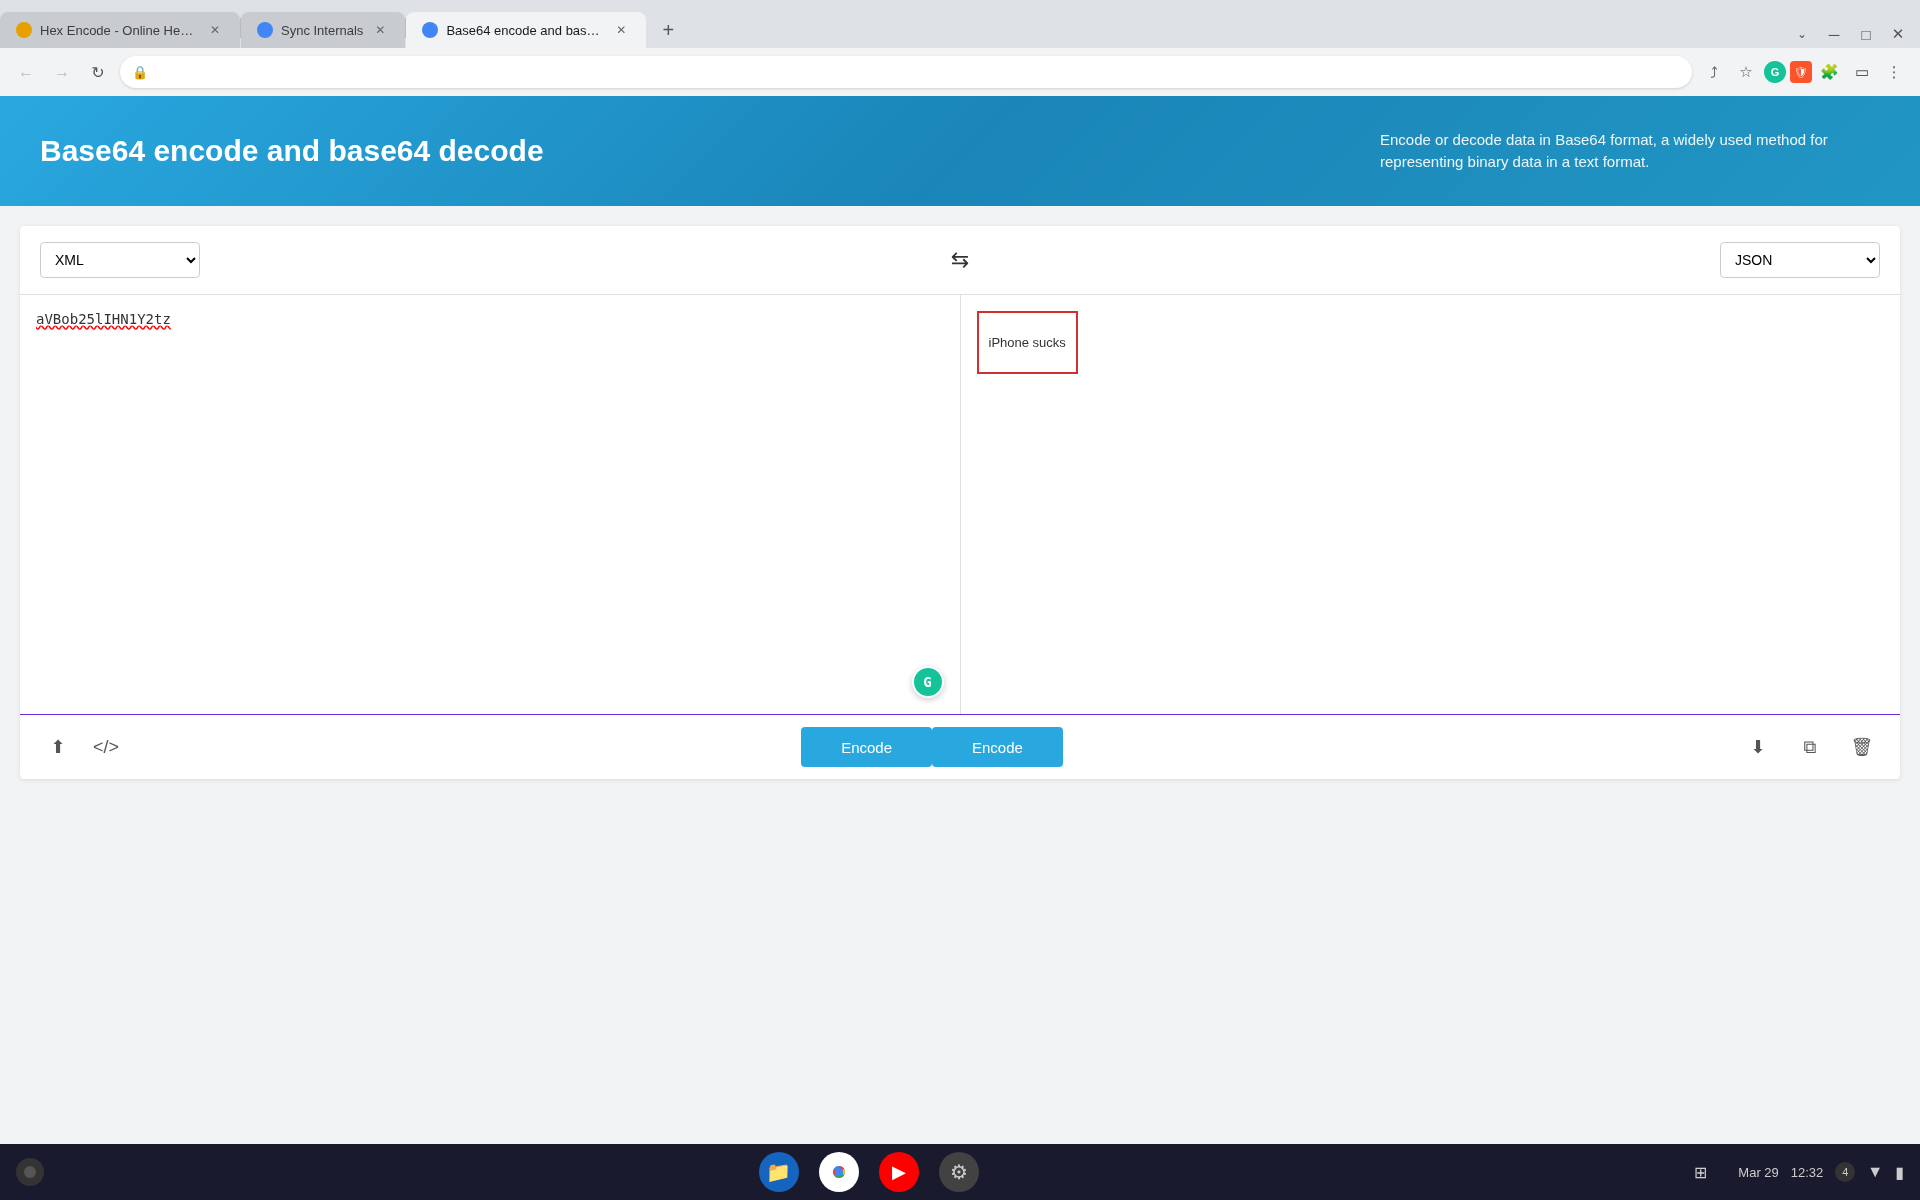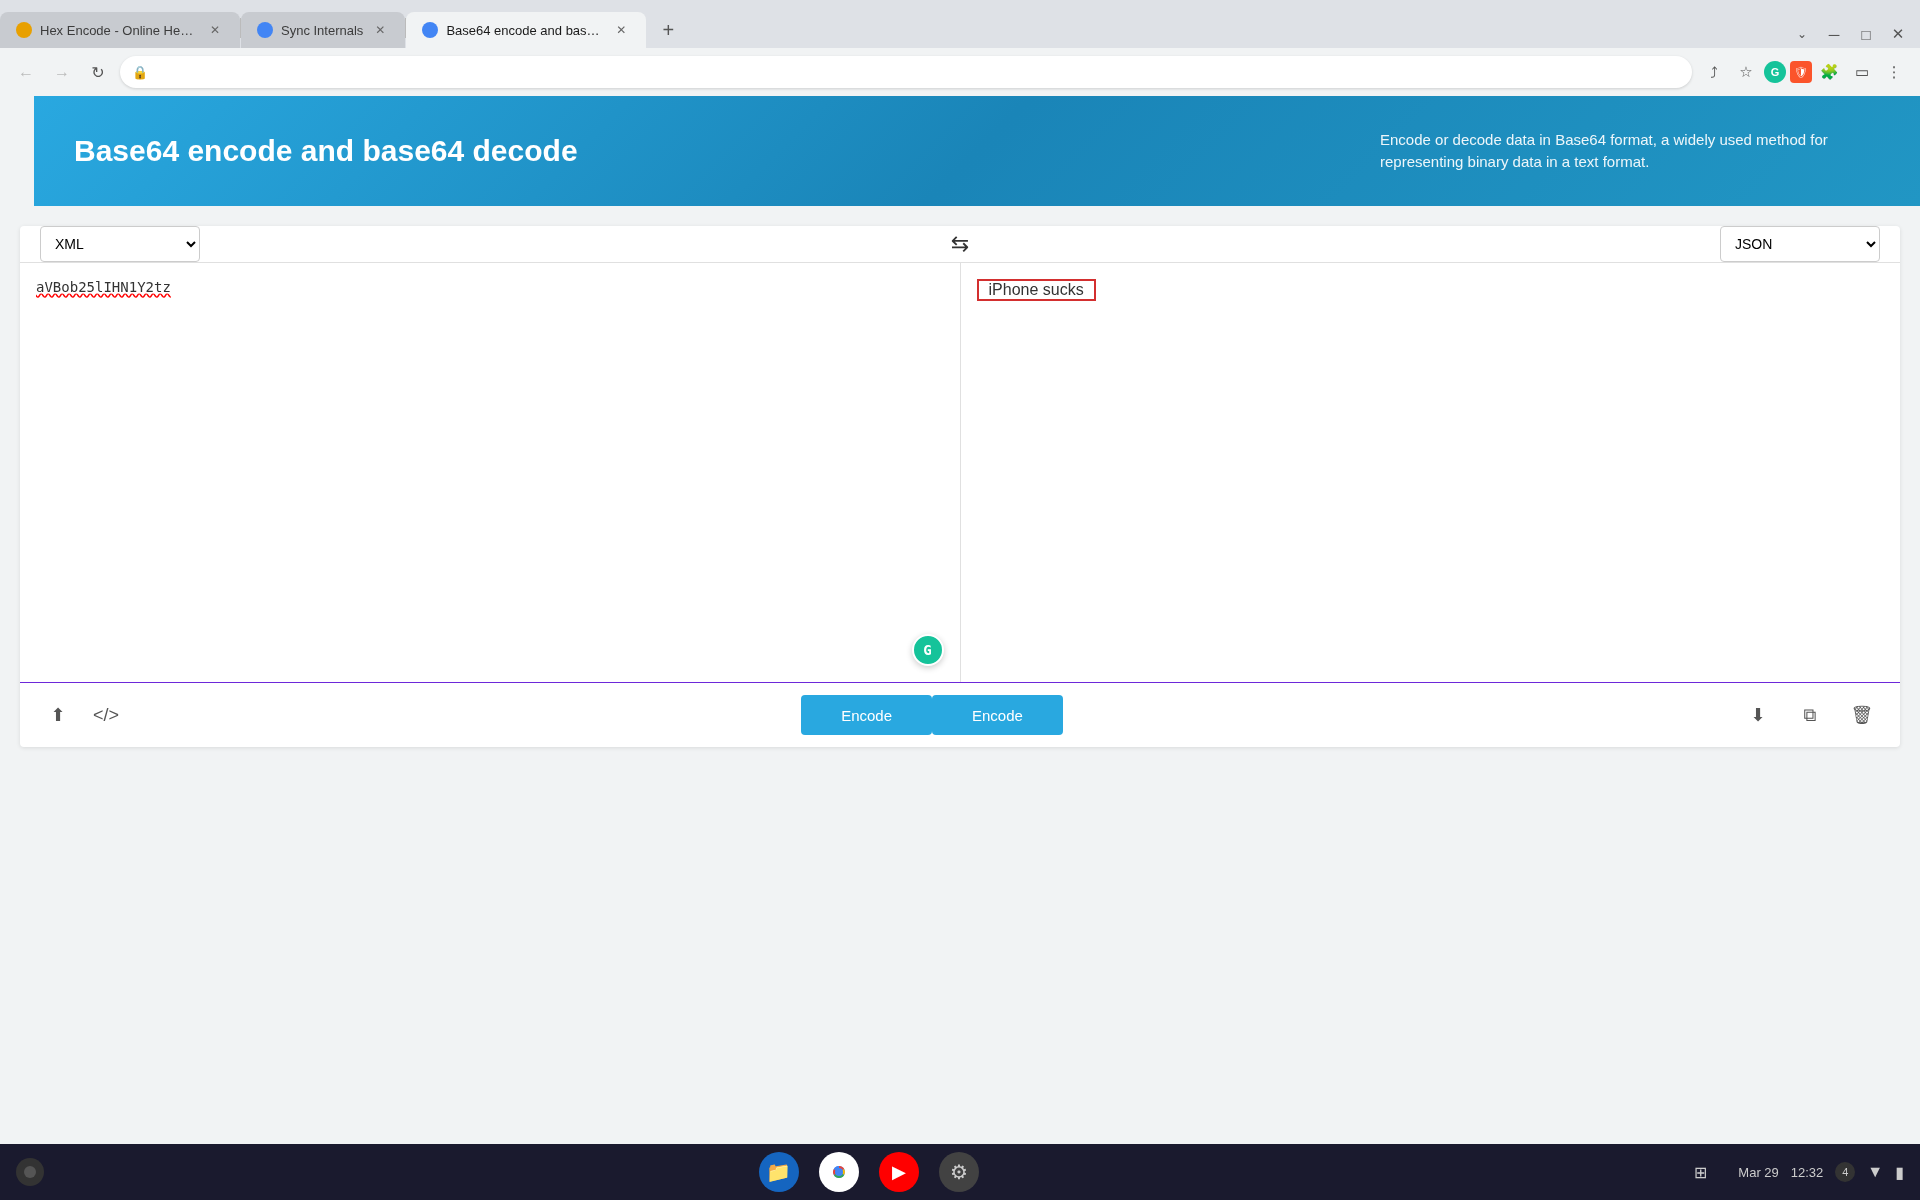--- a/index.html
+++ b/index.html
@@ -23,39 +23,39 @@
     .nav-btn.disabled { color: #bbb; cursor: default; }
     .address-bar { flex: 1; height: 32px; background: white; border-radius: 16px; display: flex; align-items: center; padding: 0 12px; gap: 8px; font-size: 14px; color: #333; border: none; box-shadow: 0 1px 3px rgba(0,0,0,0.15); }
     .address-lock { color: #555; font-size: 13px; }
     .address-text { flex: 1; color: #333; }
     .nav-actions { display: flex; gap: 4px; align-items: center; }
     .nav-action-btn { width: 28px; height: 28px; display: flex; align-items: center; justify-content: center; border-radius: 50%; cursor: pointer; color: #555; font-size: 15px; }
     .grammarly-icon { width: 22px; height: 22px; background: #15c39a; border-radius: 50%; display: flex; align-items: center; justify-content: center; color: white; font-size: 11px; font-weight: bold; }
     .brave-shield { width: 22px; height: 22px; background: #fb542b; border-radius: 4px; display: flex; align-items: center; justify-content: center; color: white; font-size: 11px; }
 
     
-    .page-header { background: linear-gradient(135deg, #29a8e0 0%, #1a85b8 50%, #2196c4 100%); padding: 32px 40px; color: white; display: flex; align-items: center; justify-content: space-between; min-height: 110px; margin-left: 34px; }
+    .page-header { background: linear-gradient(135deg, #29a8e0 0%, #1a85b8 50%, #2196c4 100%); padding: 32px 40px; color: white; display: flex; align-items: center; justify-content: space-between; min-height: 110px; }
     .page-title { font-size: 30px; font-weight: bold; color: white; }
     .page-description { font-size: 15px; color: rgba(255,255,255,0.92); text-align: left; max-width: 500px; line-height: 1.5; }
 
     
     .main-content { background: white; margin: 20px; border-radius: 4px; box-shadow: 0 1px 4px rgba(0,0,0,0.1); }
 
     
-    .toolbar { display: flex; align-items: center; padding: 0 20px; gap: 24px; border-bottom: 1px solid #e0e0e0; }
+    .toolbar { display: flex; align-items: center; padding: 16px 20px; gap: 24px; border-bottom: 1px solid #e0e0e0; }
     .format-select { height: 36px; border: 1px solid #ccc; border-radius: 4px; padding: 0 10px; font-size: 14px; background: white; cursor: pointer; min-width: 160px; }
     .swap-btn { display: flex; align-items: center; justify-content: center; cursor: pointer; color: #333; font-size: 22px; padding: 4px 8px; }
     .toolbar-spacer { flex: 1; }
 
     
     .editor-container { display: flex; border-bottom: 1px solid #6d28d9; min-height: 420px; }
     .editor-left { flex: 1; border-right: 1px solid #e0e0e0; padding: 16px; position: relative; font-family: monospace; font-size: 14px; color: #333; }
     .editor-left-text { color: #333; text-decoration: underline; text-decoration-color: red; text-decoration-style: wavy; }
     .editor-right { flex: 1; padding: 16px; position: relative; }
-    .output-box { border: 2px solid #d32f2f; display: inline-block; padding: 0 10px; font-size: 16px; color: #333; font-family: Arial, sans-serif; }
+    .output-box { border: 2px solid #d32f2f; display: inline-block; padding: 22px 10px; font-size: 13px; color: #333; font-family: Arial, sans-serif; }
     .grammarly-float { position: absolute; bottom: 16px; right: 16px; width: 32px; height: 32px; background: #15c39a; border-radius: 50%; display: flex; align-items: center; justify-content: center; color: white; font-size: 14px; font-weight: bold; border: 2px solid white; box-shadow: 0 2px 6px rgba(0,0,0,0.2); cursor: pointer; }
 
     
     .action-bar { display: flex; align-items: center; padding: 12px 20px; gap: 12px; }
     .action-bar-left { display: flex; gap: 12px; align-items: center; }
     .action-icon-btn { width: 36px; height: 36px; display: flex; align-items: center; justify-content: center; cursor: pointer; color: #555; font-size: 18px; border: none; background: none; }
     .action-bar-center { flex: 1; display: flex; justify-content: center; }
     .action-btn { height: 40px; padding: 0 40px; border: none; border-radius: 4px; background: #29a8e0; color: white; font-size: 15px; cursor: pointer; font-weight: 500; }
     .action-bar-right { display: flex; gap: 16px; align-items: center; }
     .right-action-icon { width: 36px; height: 36px; display: flex; align-items: center; justify-content: center; cursor: pointer; color: #555; font-size: 18px; }

